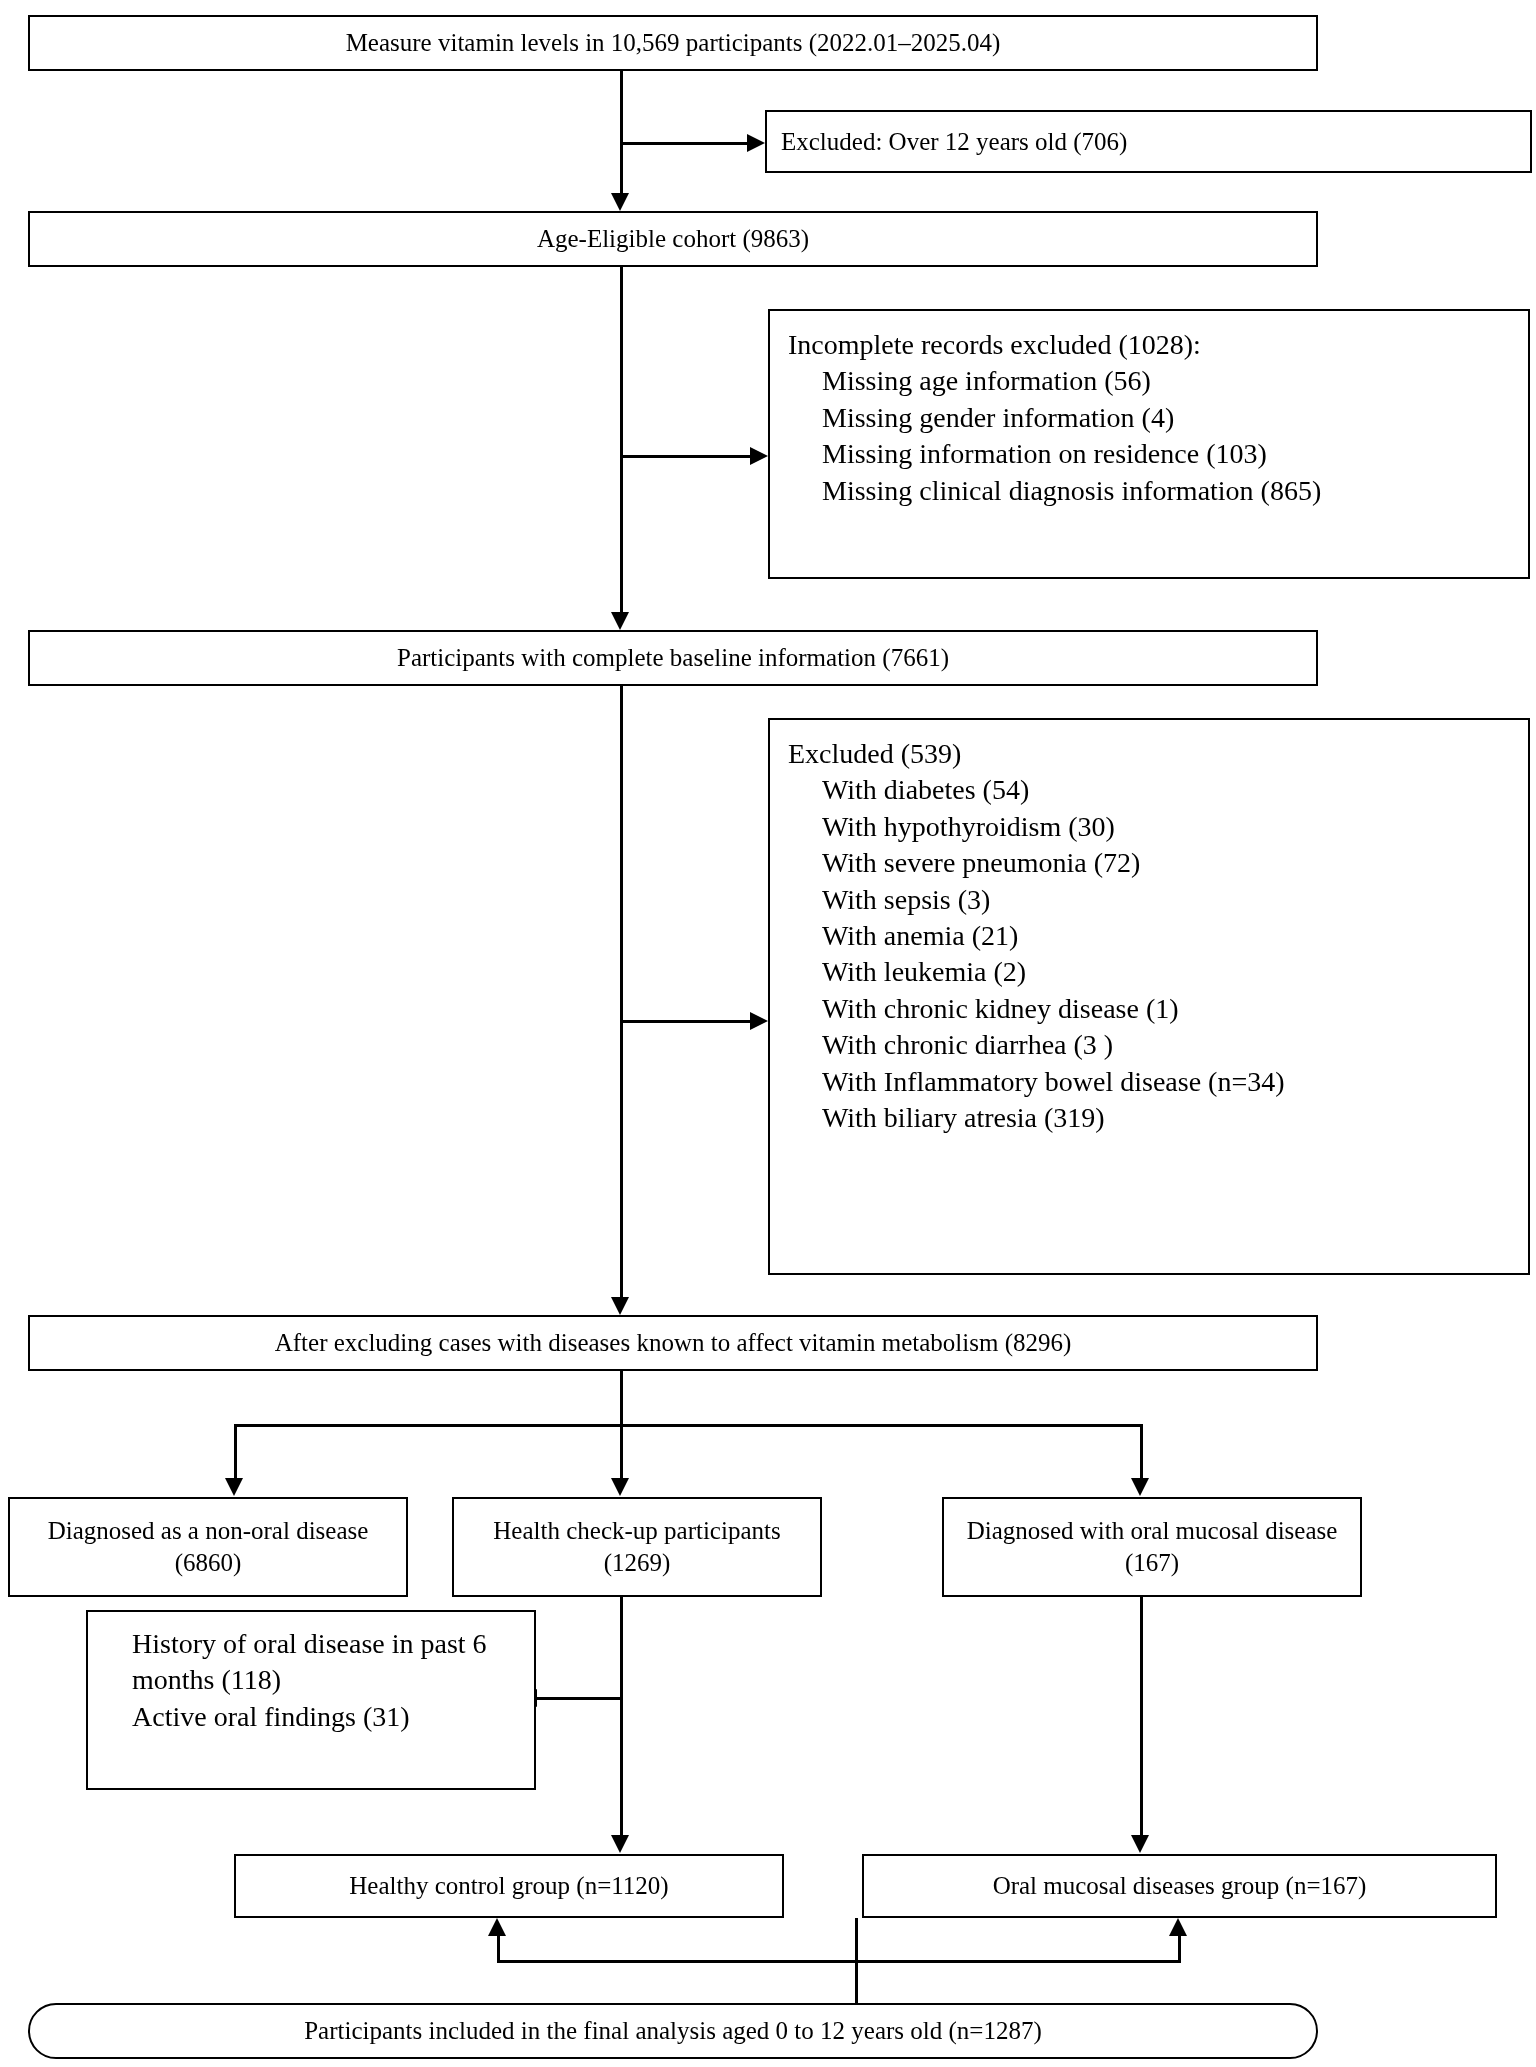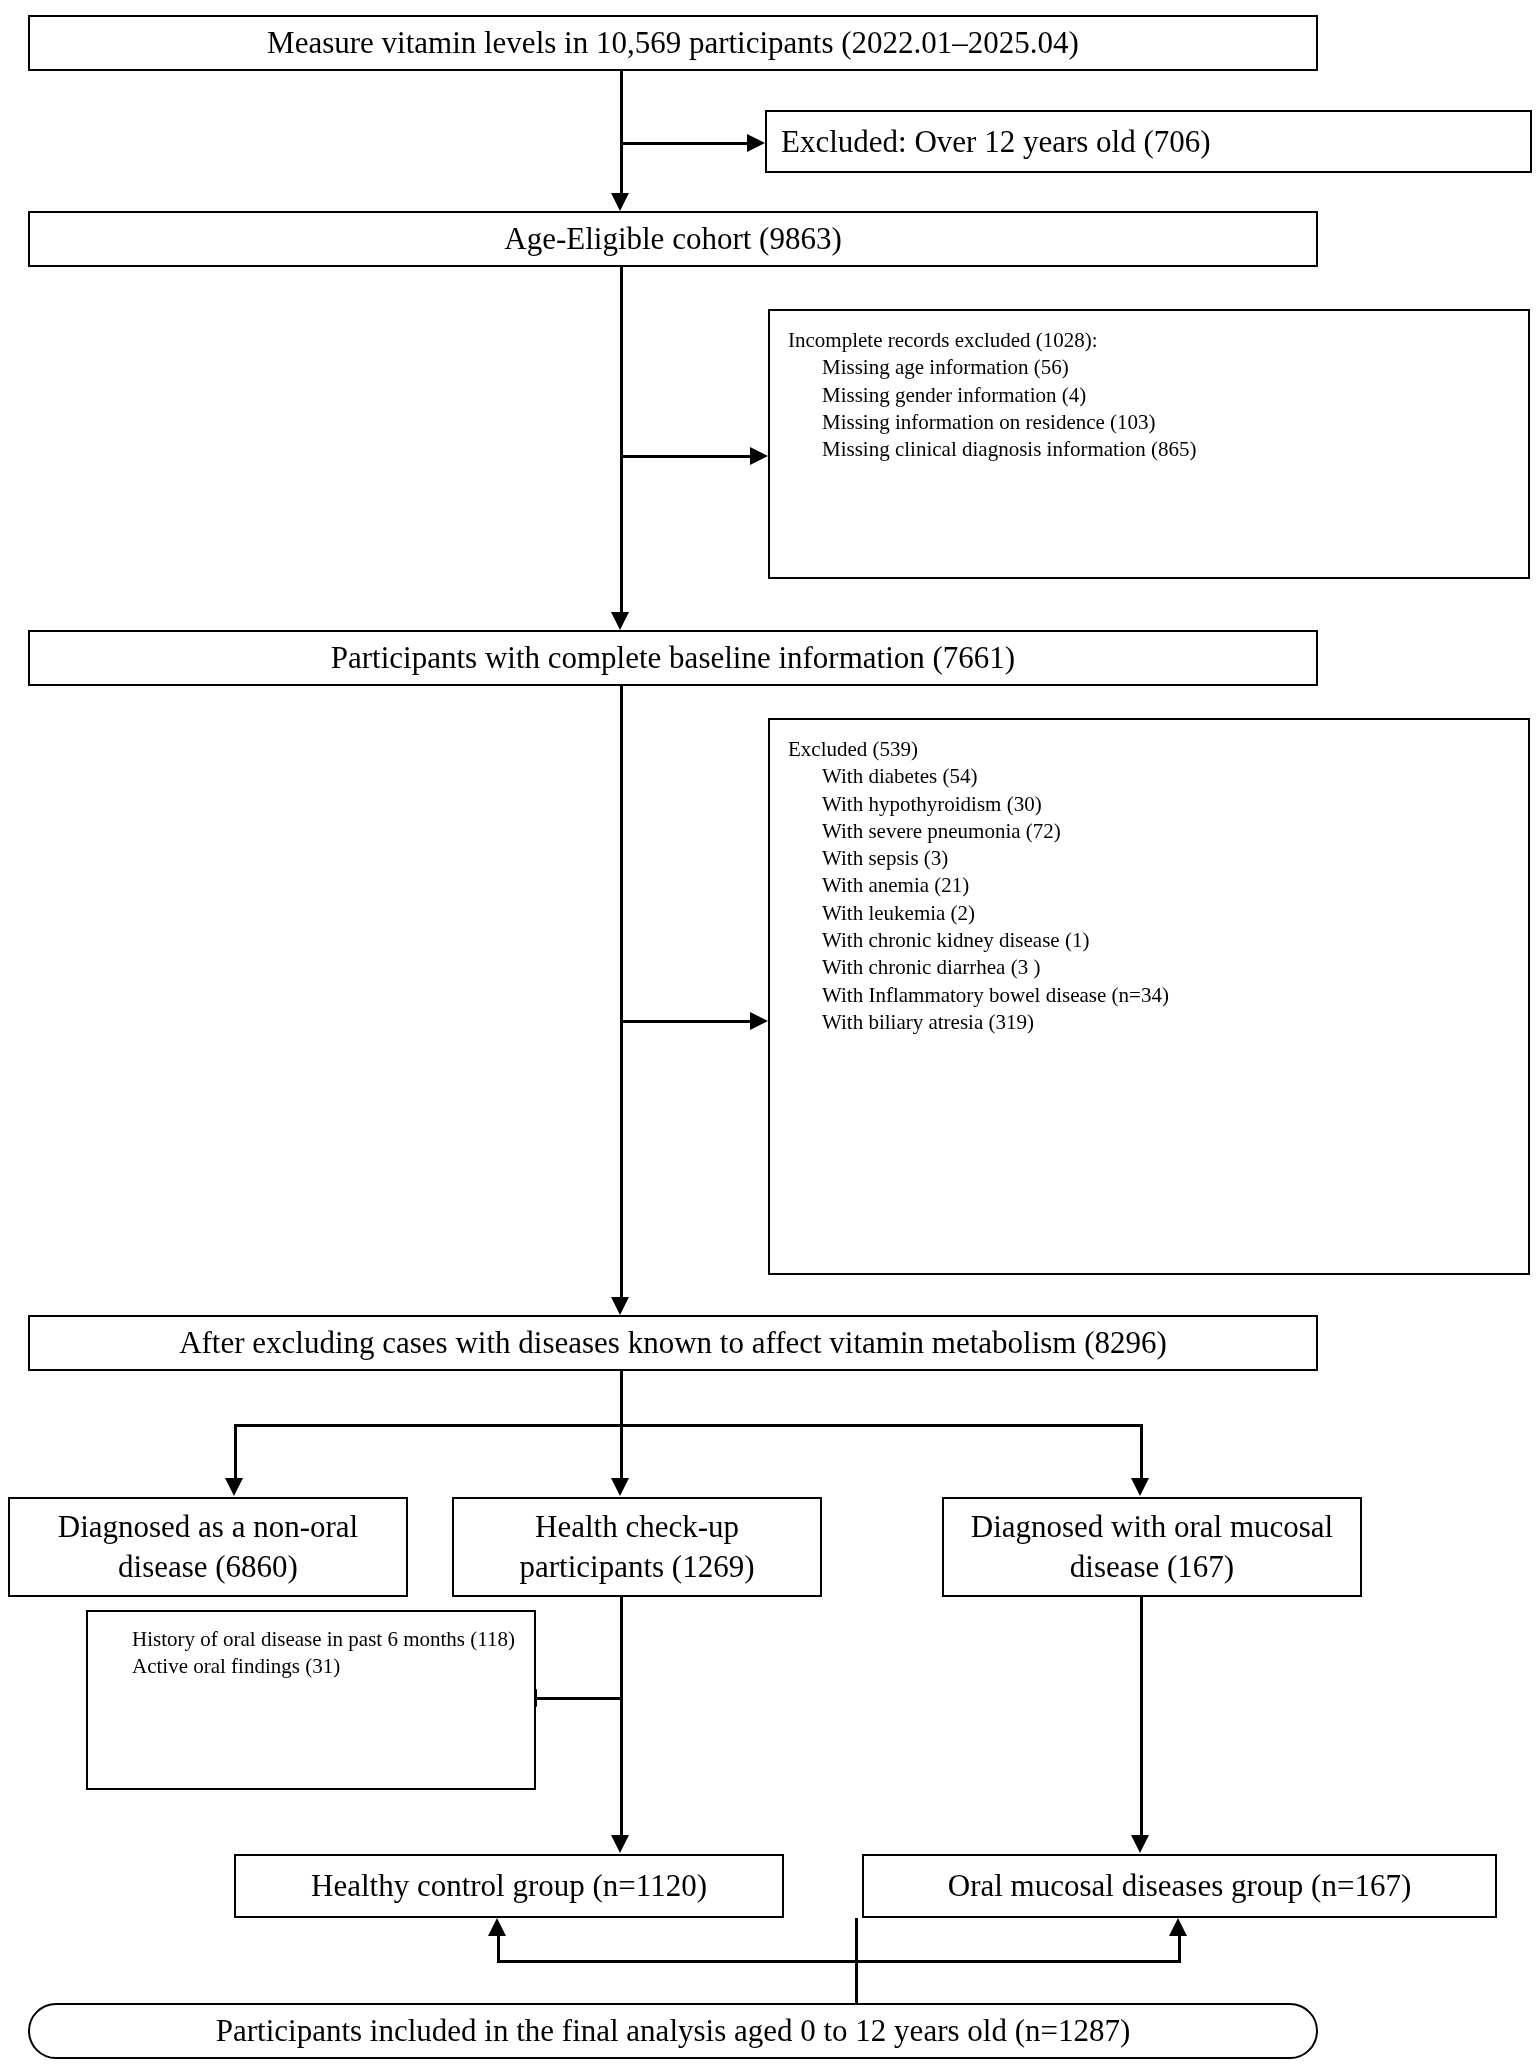--- a/index.html
+++ b/index.html
@@ -21,35 +21,35 @@
   .box {
     position: absolute;
     box-sizing: border-box;
     border: 2.5px solid #000000;
     background: #ffffff;
     display: flex;
     align-items: center;
     justify-content: center;
     text-align: center;
     line-height: 1.28;
-    font-size: 31px;
+    font-size: 25px;
     padding: 4px 10px;
   }
   .box.left {
     justify-content: flex-start;
     text-align: left;
     align-items: flex-start;
     padding: 14px 14px;
   }
   .listbox {
     position: absolute;
     box-sizing: border-box;
     border: 2.5px solid #000000;
     background: #ffffff;
-    font-size: 21px;
+    font-size: 28px;
     line-height: 1.30;
     padding: 16px 14px 12px 18px;
   }
   .listbox .hdr {
     display: block;
     white-space: nowrap;
   }
   .listbox .li {
     display: block;
     padding-left: 34px;

